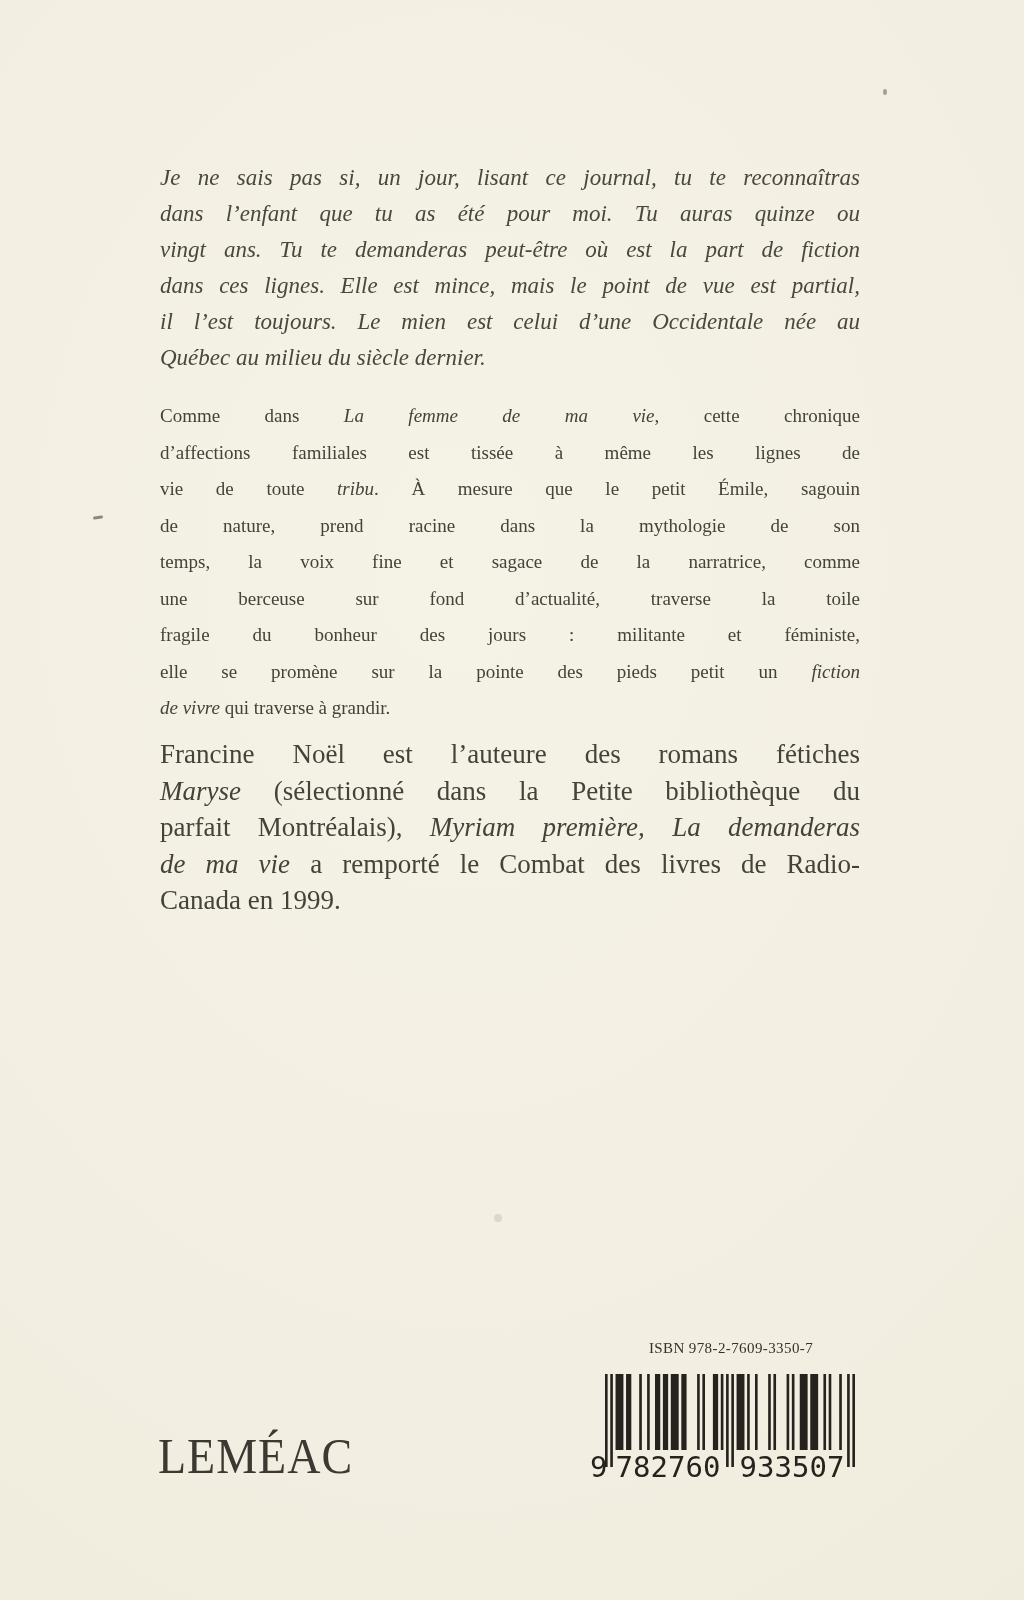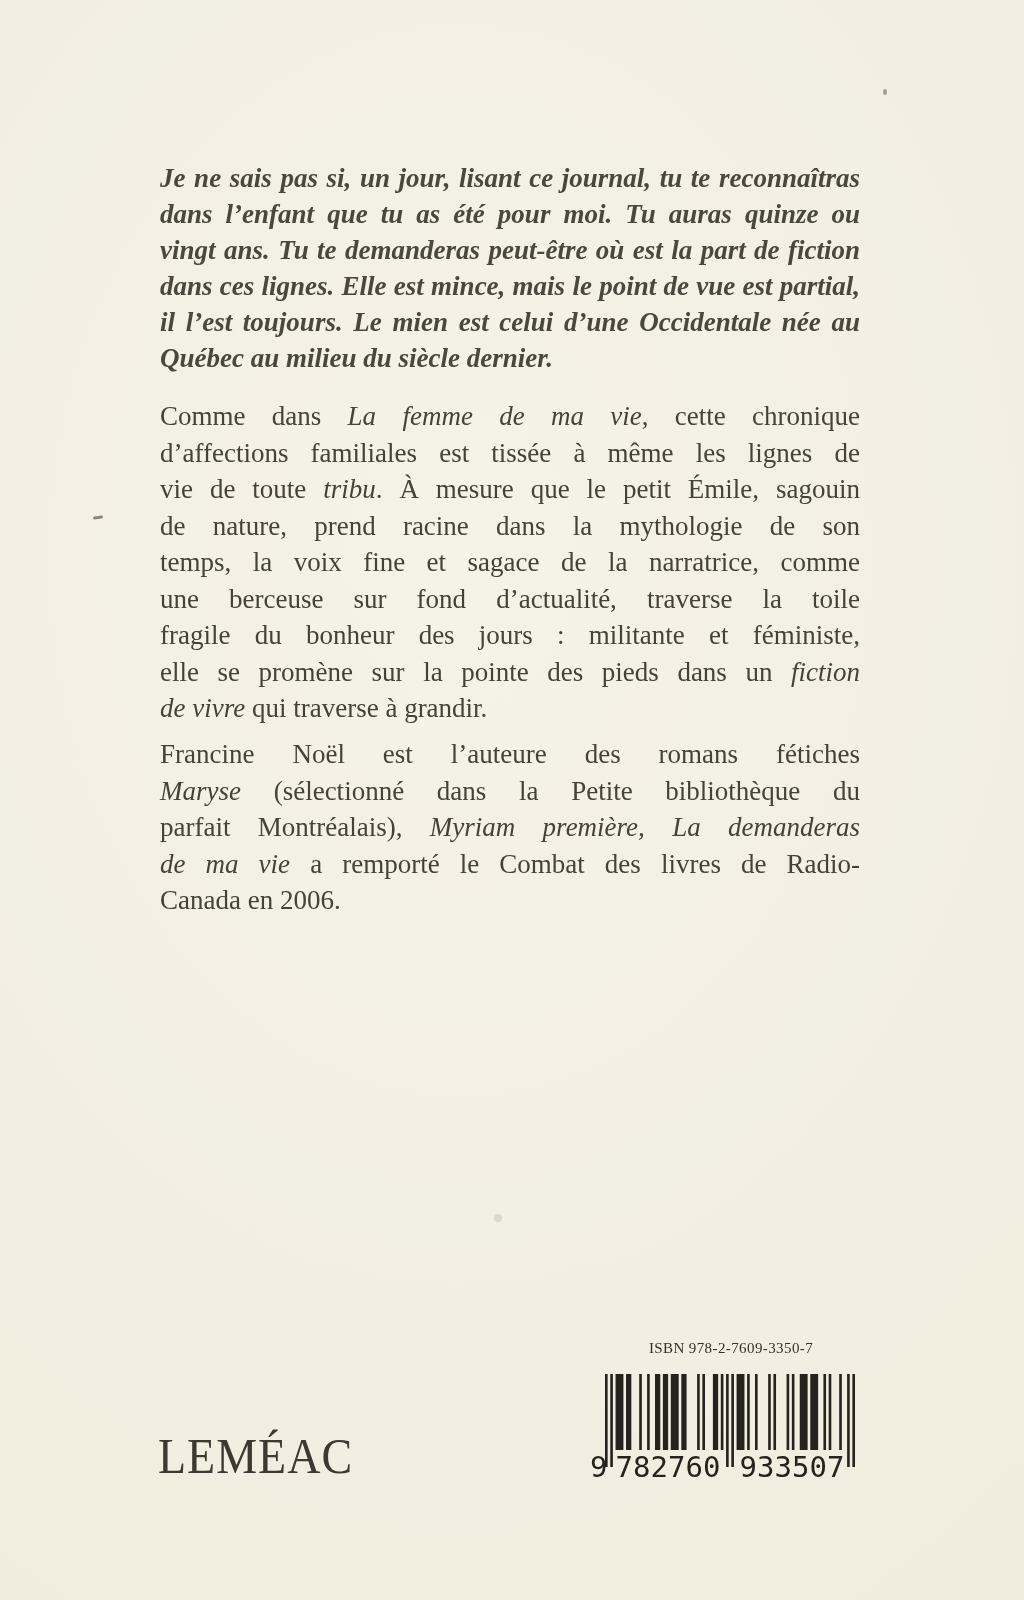--- a/index.html
+++ b/index.html
@@ -16,29 +16,28 @@
                 #f5f2e6 0%, #f2efe2 55%, #edead9 100%);
     color: #45423a;
   }
   .textblock {
     position: absolute;
     left: 160px;
     width: 700px;
   }
   .quote {
     top: 160px;
-    font-size: 27px;
+    font-size: 23px;
     font-style: italic;
     line-height: 36px;
     color: #4a473e;
-    font-weight: bold;
   }
   .synopsis {
     top: 398px;
-    font-size: 27px;
+    font-size: 19px;
     line-height: 36.5px;
   }
   .author-note {
     top: 736px;
     font-size: 27px;
     line-height: 36.5px;
   }
   .line {
     text-align: justify;
     text-align-last: justify;
@@ -118,30 +117,30 @@
     </div>
 
   <div class="textblock synopsis">
       <div class="line"><span>Comme dans </span><span class="it">La femme de ma vie</span><span>, cette chronique</span></div>
       <div class="line"><span>d’affections familiales est tissée à même les lignes de</span></div>
       <div class="line"><span>vie de toute </span><span class="it">tribu</span><span>. À mesure que le petit Émile, sagouin</span></div>
       <div class="line"><span>de nature, prend racine dans la mythologie de son</span></div>
       <div class="line"><span>temps, la voix fine et sagace de la narratrice, comme</span></div>
       <div class="line"><span>une berceuse sur fond d’actualité, traverse la toile</span></div>
       <div class="line"><span>fragile du bonheur des jours : militante et féministe,</span></div>
-      <div class="line"><span>elle se promène sur la pointe des pieds dans un </span><span class="it">fiction</span></div>
+      <div class="line"><span>elle se promène sur la pointe des pieds petit un </span><span class="it">fiction</span></div>
       <div class="line last"><span class="it">de vivre</span><span> qui traverse à grandir.</span></div>
     </div>
 
   <div class="textblock author-note">
       <div class="line"><span>Francine Noël est l’auteure des romans fétiches</span></div>
       <div class="line"><span class="it">Maryse</span><span> (sélectionné dans la Petite bibliothèque du</span></div>
       <div class="line"><span>parfait Montréalais), </span><span class="it">Myriam première, La demanderas</span></div>
       <div class="line"><span class="it">de ma vie</span><span> a remporté le Combat des livres de Radio-</span></div>
-      <div class="line last"><span>Canada en 2006.</span></div>
+      <div class="line last"><span>Canada en 1999.</span></div>
     </div>
 
   <div class="publisher-logo">LEMÉAC</div>
 
   <div class="isbn-label">ISBN 978-2-7609-3350-7</div>
 
   <svg class="barcode-svg" viewBox="0 0 278 107">
     <g id="barcode-bars">
         <rect x="25.00" y="0" width="2.63" height="93" fill="#26231e"></rect>
         <rect x="30.26" y="0" width="2.63" height="93" fill="#26231e"></rect>

